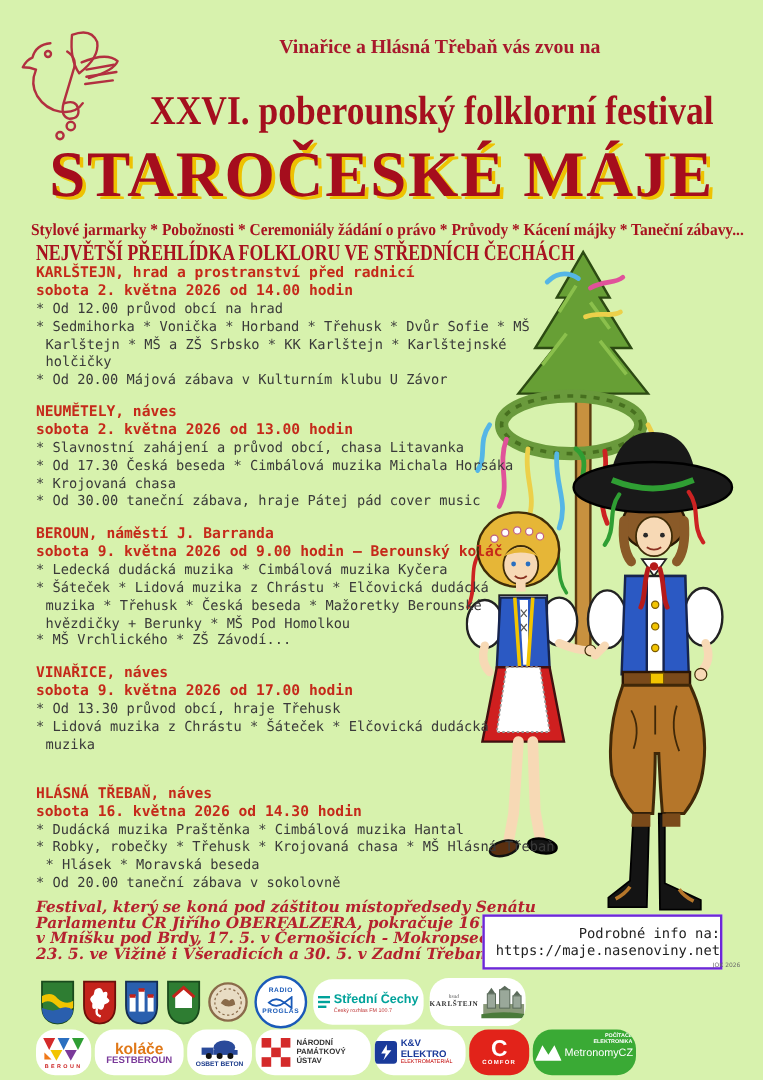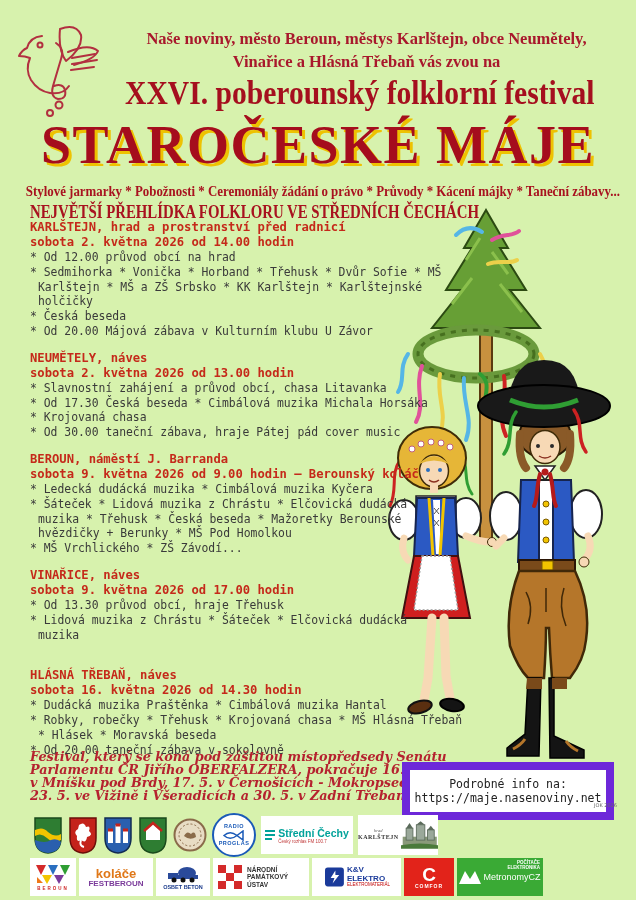--- a/index.html
+++ b/index.html
@@ -34,31 +34,31 @@
   .event li{line-height:14.8px;padding-left:8px;text-indent:-8px;}
   .w436{width:436px;} .w420{width:420px;} .w400{width:400px;}
   .extra-gap{margin-bottom:26px;}
 
   
   .footer-note{position:absolute;left:30px;top:751px;width:380px;
           font-family:"DejaVu Serif",serif;font-style:italic;font-weight:bold;
           font-size:12.8px;line-height:12.9px;color:#b5222f;}
   .footer-note div{white-space:nowrap;}
   .info-box{position:absolute;left:402px;top:762px;width:196px;height:42px;background:#ffffff;
-          border:8px solid #6d28d9;display:flex;flex-direction:column;align-items:center;
+          border:2px solid #6d28d9;display:flex;flex-direction:column;align-items:flex-end;
           justify-content:center;font-family:"DejaVu Sans Mono",monospace;font-size:11.5px;
           line-height:14px;color:#222;}
   .signature{position:absolute;left:594px;top:802px;font-family:"DejaVu Sans",sans-serif;
           font-size:5px;color:#6a6a6a;}
 
   
   .logo-row{position:absolute;display:flex;align-items:center;}
   .row1{left:33px;top:814px;gap:5px;height:42px;}
   .row2{left:30px;top:857px;gap:3px;height:40px;}
-  .lg{background:#fff;display:flex;align-items:center;justify-content:center;overflow:hidden;}
+  .lg{background:#fff;display:flex;align-items:center;justify-content:center;overflow:hidden;border-radius:16px;}
   .trehusk{background:transparent;width:64px;height:32px;border:2px solid #7a5c3a;border-radius:50%;
           box-shadow:inset 0 0 0 2px #d7f2ad, inset 0 0 0 3px #7a5c3a;}
   .trehusk span{font-family:"Liberation Serif",serif;font-weight:bold;font-size:8px;
           letter-spacing:1px;color:#6b4a28;}
   .proglas{width:40px;height:40px;border-radius:50%;border:2px solid #1a5ab8;flex-direction:column;line-height:1;}
   .proglas .pg-t,.proglas .pg-b{font-family:"Liberation Sans",sans-serif;font-weight:bold;
           font-size:5.5px;color:#1a5ab8;letter-spacing:.5px;}
   .sc{width:92px;height:38px;gap:3px;}
   .sc .sc-txt{display:flex;flex-direction:column;}
   .sc .sc-name{font-family:"Liberation Sans",sans-serif;font-weight:bold;font-size:10.5px;color:#00a29a;}
@@ -75,21 +75,21 @@
   .mkc .mkc-sub{font-family:"Liberation Sans",sans-serif;font-weight:bold;font-size:4.5px;
           letter-spacing:2px;color:#c22;}
   .kolace{width:74px;height:38px;flex-direction:column;line-height:1;}
   .kolace .ko-1{font-family:"Liberation Sans",sans-serif;font-weight:bold;font-size:13px;color:#e07818;}
   .kolace .ko-2{font-family:"Liberation Sans",sans-serif;font-weight:bold;font-size:8px;color:#7a3a9a;}
   .osbet{width:54px;height:38px;flex-direction:column;gap:1px;}
   .osbet .os-t{font-family:"Liberation Sans",sans-serif;font-weight:bold;font-size:5.5px;color:#1a3a8a;}
   .npu{width:96px;height:38px;gap:4px;}
   .npu .npu-t{font-family:"Liberation Sans",sans-serif;font-weight:bold;font-size:6.5px;
           line-height:1.15;color:#333;width:58px;}
-  .kv{width:76px;height:38px;gap:3px;padding-left:13px;}
+  .kv{width:76px;height:38px;gap:3px;}
   .kv .kv-txt{display:flex;flex-direction:column;line-height:1.1;}
   .kv .kv-name{font-family:"Liberation Sans",sans-serif;font-weight:bold;font-size:8px;color:#1a3a9a;}
   .kv .kv-sub{font-family:"Liberation Sans",sans-serif;font-size:4.5px;color:#c00000;}
   .comfor{width:50px;height:38px;background:#e2231a;flex-direction:column;line-height:1;}
   .comfor .cf-c{font-family:"Liberation Sans",sans-serif;font-weight:bold;font-size:19px;color:#fff;}
   .comfor .cf-sub{font-family:"Liberation Sans",sans-serif;font-weight:bold;font-size:5px;
           letter-spacing:1px;color:#fff;}
   .metro{width:86px;height:38px;background:#3aaa35;position:relative;gap:2px;}
   .metro .mt-name{font-family:"Liberation Sans",sans-serif;font-weight:normal;font-size:9px;color:#fff;}
   .metro .mt-sub{position:absolute;top:2px;right:3px;font-family:"Liberation Sans",sans-serif;
@@ -107,21 +107,20 @@
     <circle cx="24" cy="23" r="2.5"></circle>
     <path d="M44,7 Q60,1 65,13 Q67,26 50,39 Q42,28 44,7 Z"></path>
     <path d="M52,30 Q73,21 82,29 Q79,37 58,43"></path>
     <path d="M56,36 L79,32 M56,42 L81,38 M55,48 L78,45"></path>
     <path d="M40,21 Q49,27 45,37 L37,64 Q34,75 42,77 Q51,77 49,68 Q47,61 38,64"></path>
     <circle cx="43" cy="83" r="3.5"></circle>
     <circle cx="34" cy="91" r="3"></circle>
   </svg>
 
   <div class="invite">
-    <div>Naše noviny, město Beroun, městys Karlštejn, obce Neumětely,</div>
     <div>Vinařice a Hlásná Třebaň vás zvou na</div>
   </div>
 
   <div class="festival-title">
     <span>XXVI. poberounský folklorní festival</span>
   </div>
   <div class="main-title">STAROČESKÉ MÁJE</div>
   <div class="subtitle">
     <span>Stylové jarmarky * Pobožnosti * Ceremoniály žádání o právo * Průvody * Kácení májky * Taneční zábavy...</span>
   </div>
@@ -223,21 +222,20 @@
   </svg>
 
   <div class="events">
 
     <section class="event w436">
       <div class="loc">KARLŠTEJN, hrad a prostranství před radnicí</div>
       <div class="date">sobota 2. května 2026 od 14.00 hodin</div>
       <ul>
         <li>* Od 12.00 průvod obcí na hrad</li>
         <li>* Sedmihorka * Vonička * Horband * Třehusk * Dvůr Sofie * MŠ Karlštejn * MŠ a ZŠ Srbsko * KK Karlštejn * Karlštejnské holčičky</li>
-        <li>* Česká beseda</li>
         <li>* Od 20.00 Májová zábava v Kulturním klubu U Závor</li>
       </ul>
     </section>
 
     <section class="event w420">
       <div class="loc">NEUMĚTELY, náves</div>
       <div class="date">sobota 2. května 2026 od 13.00 hodin</div>
       <ul>
         <li>* Slavnostní zahájení a průvod obcí, chasa Litavanka</li>
         <li>* Od 17.30 Česká beseda * Cimbálová muzika Michala Horsáka</li>

